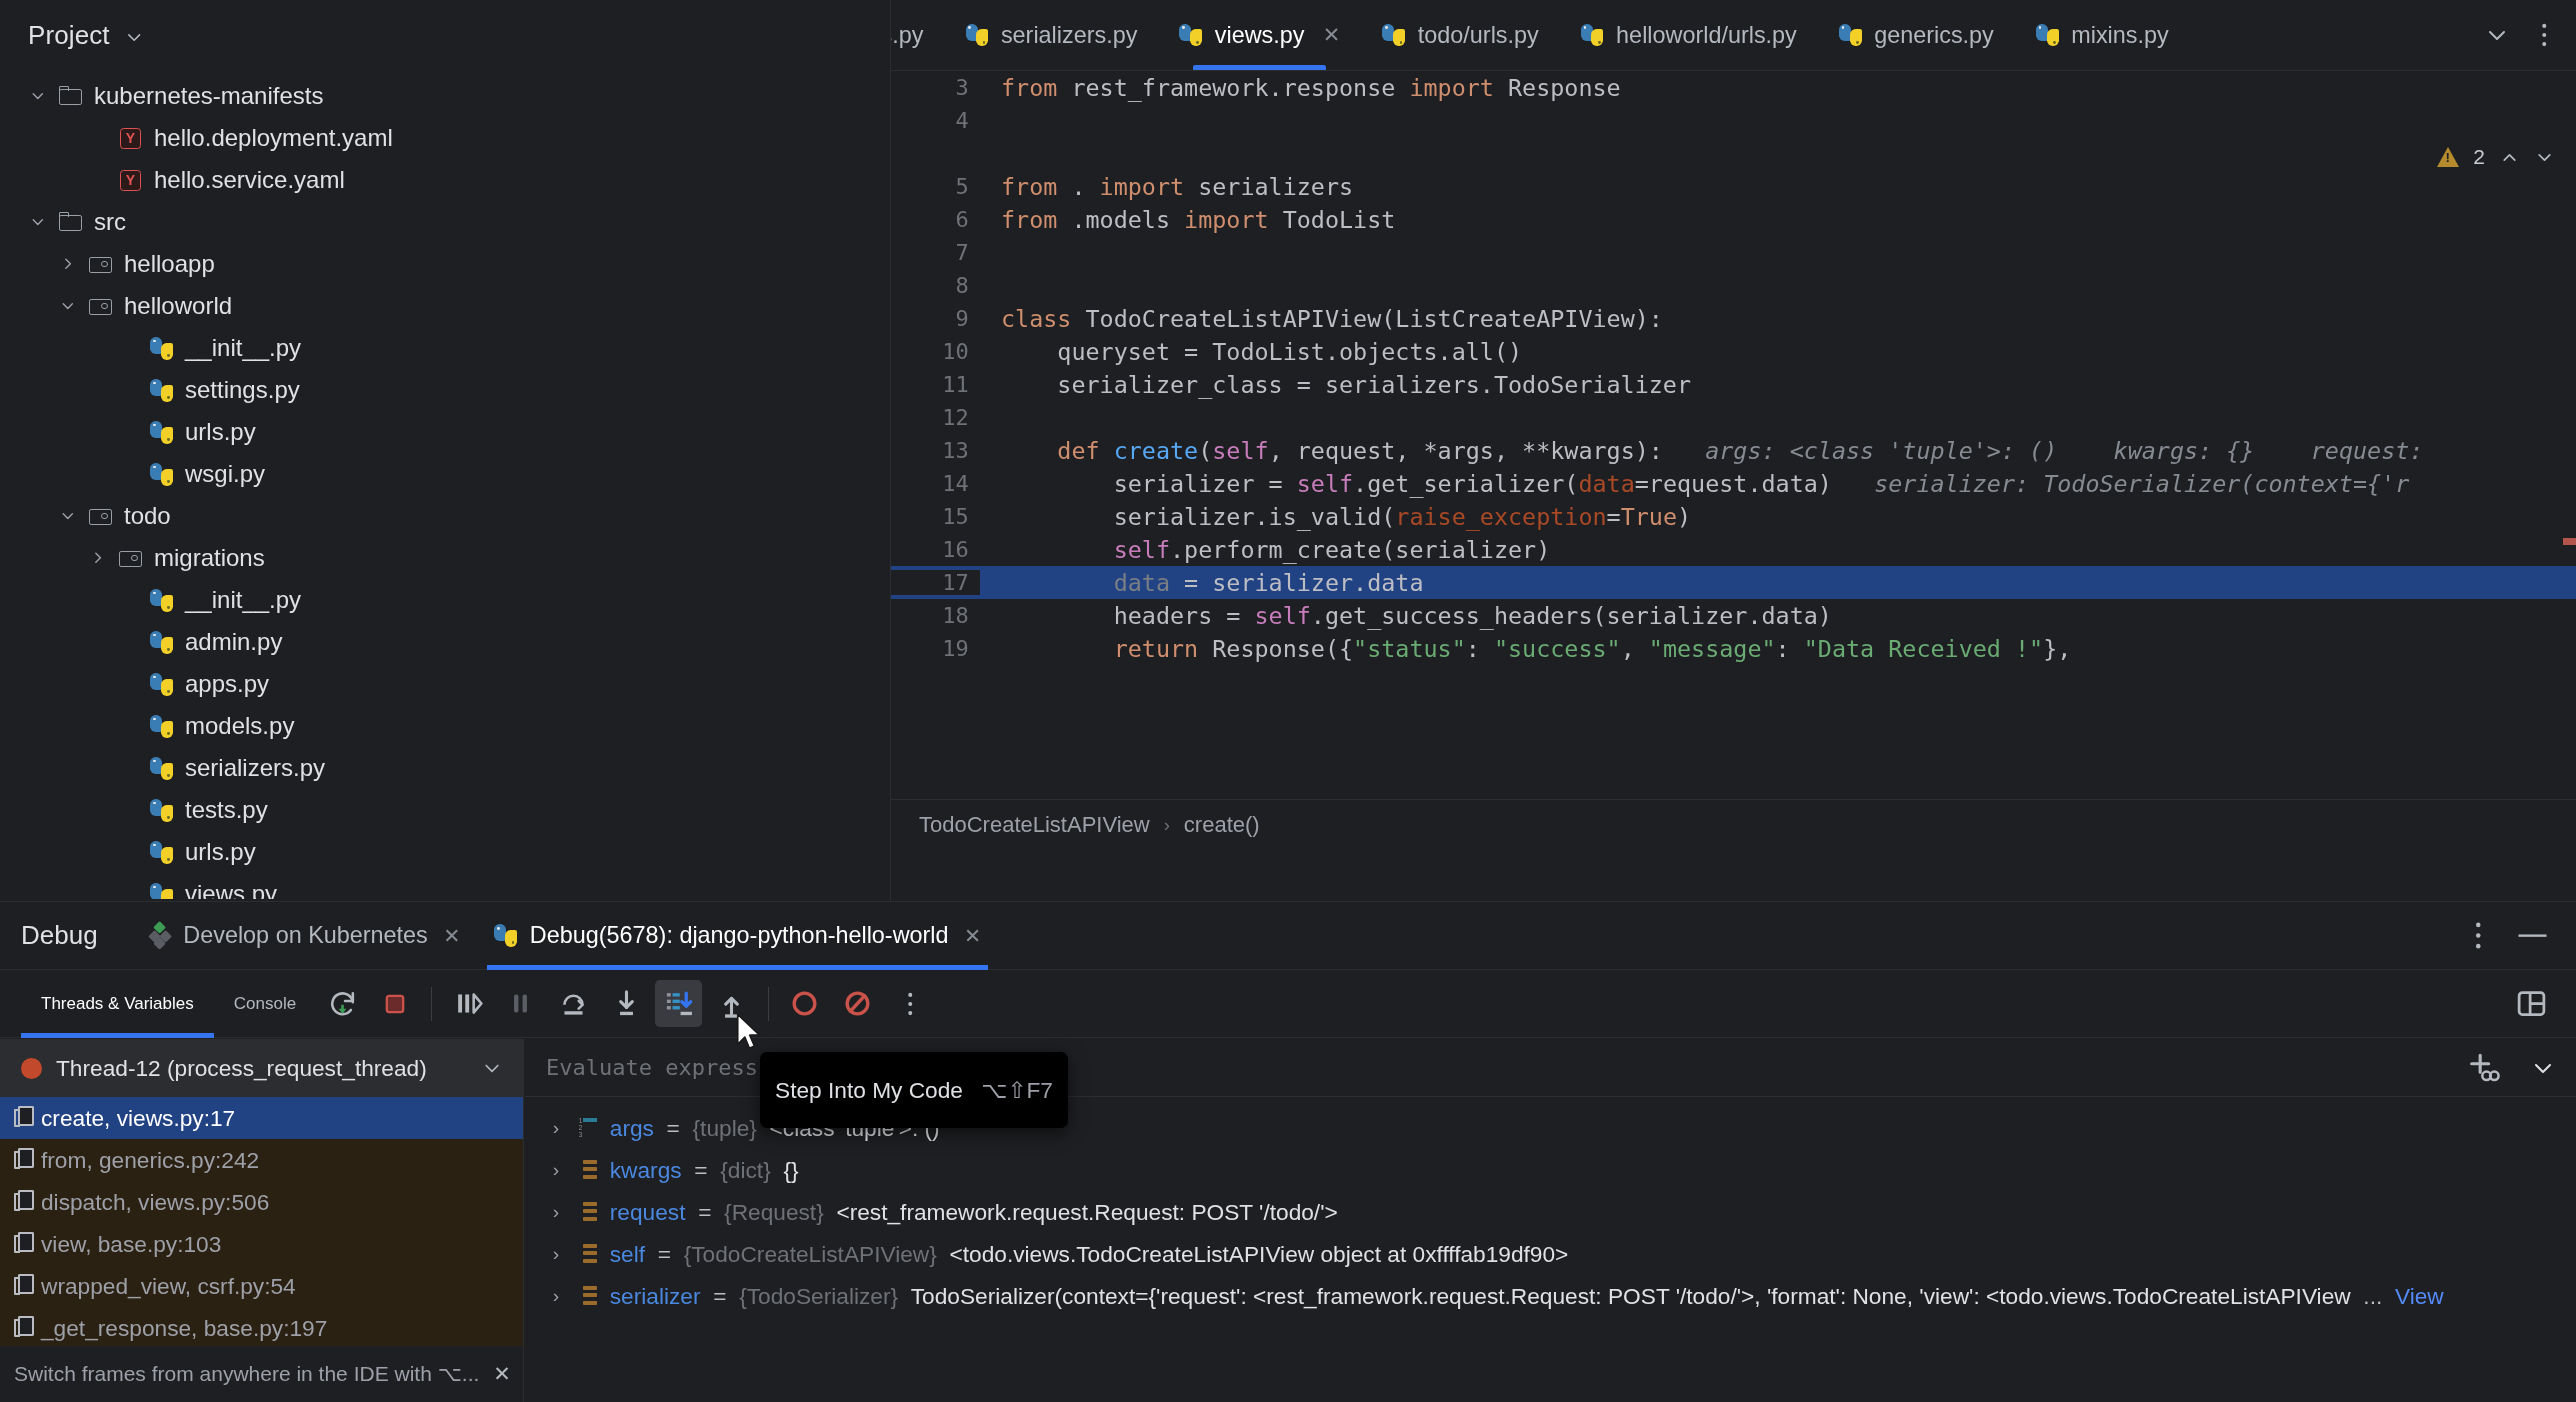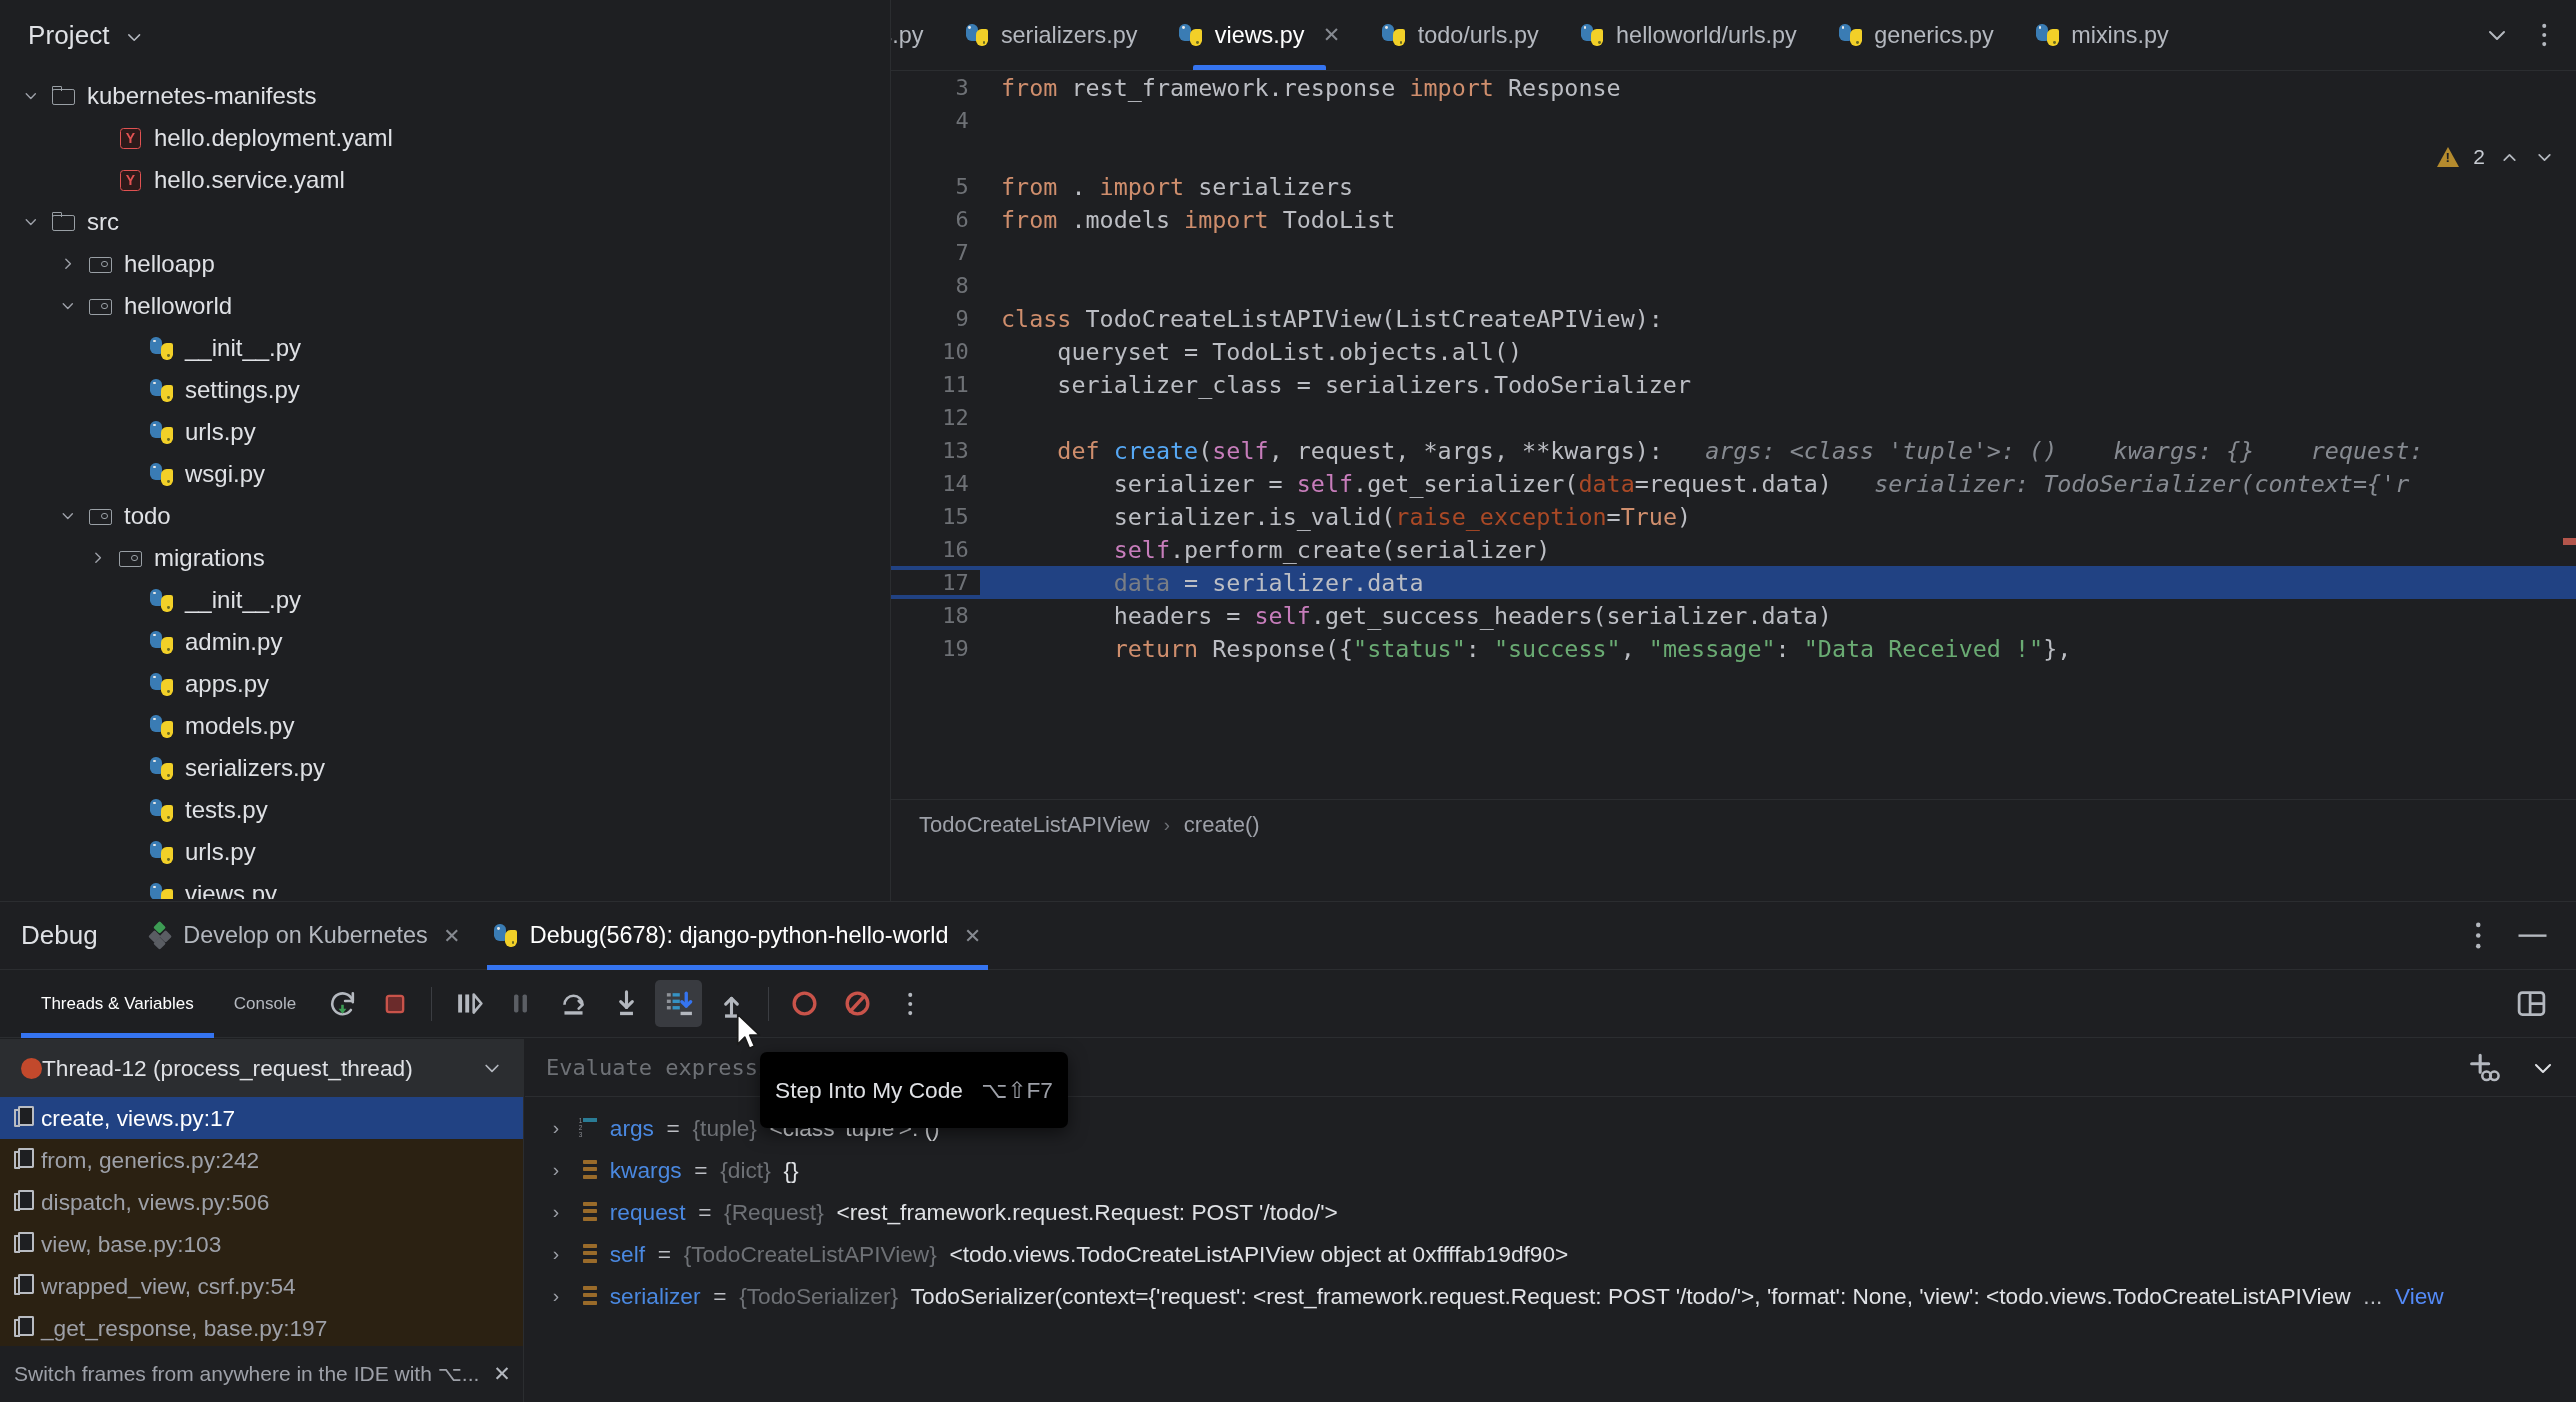--- a/index.html
+++ b/index.html
@@ -55,21 +55,21 @@
   
   .py-ic { width: 22.7px; height: 22.7px; position: relative; }
   .py-ic .b1, .py-ic .b2 {
     position: absolute; width: 12px; height: 17px; border-radius: 5px;
   }
   .py-ic .b1 { background: #3a7cb4; left: 0; top: 0; border-radius: 5.7px 5.7px 2.1px 5.7px; }
   .py-ic .b2 { background: #f2d028; right: 0; bottom: 0; border-radius: 5.7px 2.1px 5.7px 5.7px; }
   .py-ic .d1 { position:absolute; width:2.8px; height:2.8px; background:#e8e8e8; border-radius:50%; left:2.8px; top:2.8px; }
   .py-ic .d2 { position:absolute; width:2.8px; height:2.8px; background:#6b6b22; border-radius:50%; right:2.8px; bottom:2.8px; }
 
-  .ind0 { padding-left: 14px; }
+  .ind0 { padding-left: 21px; }
   .ind1 { padding-left: 51px; }
   .ind2 { padding-left: 81px; }
   .ind3 { padding-left: 112px; }
 
   
   .editor-area {
     position: absolute; left: 891px; top: 0; right: 0; height: 901px;
     background: #1e1f22;
   }
   .tabbar {
@@ -183,21 +183,21 @@
   }
   .tb-btn.pressed { background: #393b40; }
   .tb-sep { width: 0.7px; height: 34px; background: #3b3d42; margin: 0 10px; }
   .toolbar-right { margin-left: auto; display: flex; align-items: center; padding-right: 28px; }
 
   .frames-col {
     position: absolute; left: 0; top: 137px; width: 524px; bottom: 0;
     background: #1e1f22; border-right: 0.7px solid #2b2d30;
   }
   .thread-sel {
-    height: 58px; display: flex; align-items: center; padding: 0 21px;
+    height: 58px; display: flex; align-items: center; gap: 14px; padding: 0 21px;
     background: #2b2d30; font-size: 22.7px; color: #dfe1e5; white-space: nowrap;
   }
   .thread-dot { width: 21px; height: 21px; border-radius: 50%; background: #c2492c; flex: none; }
   .frames-list { position: relative; background: #2b2112; height: 392px; overflow: hidden; }
   .frame-row {
     height: 42px; display: flex; align-items: center; gap: 6px; padding-left: 14px;
     font-size: 22.7px; color: #9da0a8; white-space: nowrap;
   }
   .frame-row.selected { background: #214283; color: #ffffff; }
   .frame-ic { width: 21px; height: 24px; position: relative; flex: none; }

